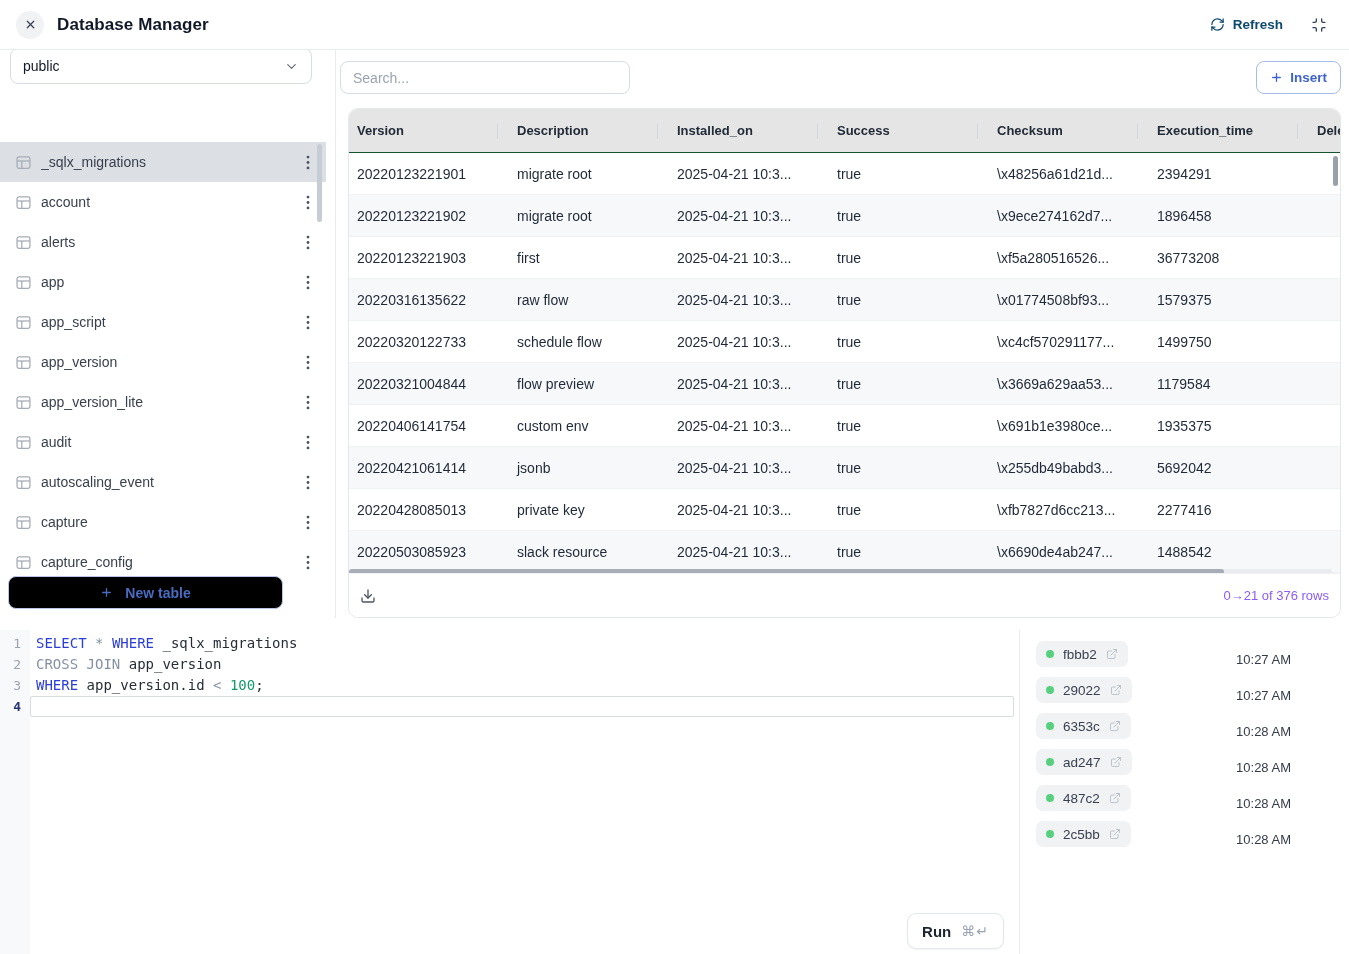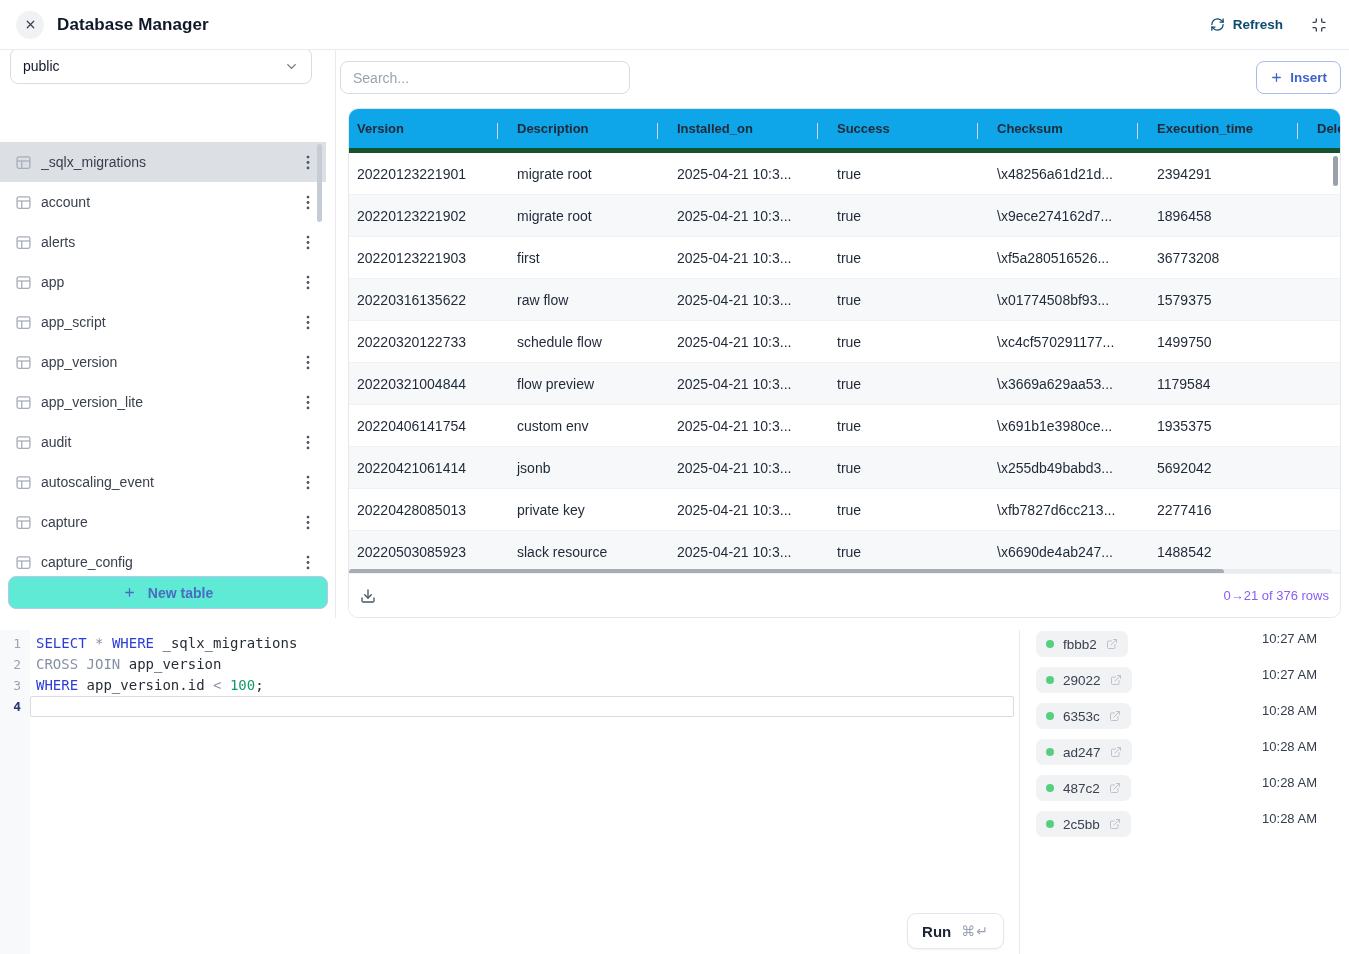--- a/index.html
+++ b/index.html
@@ -31,36 +31,36 @@
              color:#111827; outline:none; }
   input::placeholder { color:#9aa3af; }
   .table-list { position:absolute; top:106px; left:0; width:326px; height:428px; overflow:hidden; }
   .table-item { height:40px; display:flex; align-items:center; padding:0 10px 0 16px; gap:10px;
                 cursor:pointer; color:#39404d; font-size:14px; }
   .table-item.selected { background:#dcdfe4; }
   .ticon { color:#a6adb8; flex:none; display:flex; }
   .tname { flex:1; white-space:nowrap; overflow:hidden; }
   .kebab { background:none; border:none; color:#4b5563; display:flex; padding:4px 6px; cursor:pointer; }
   .sidebar-scroll { position:absolute; right:13px; top:108px; width:5px; height:78px; background:#c6ccd4; border-radius:3px; }
-  .new-table { position:absolute; left:8px; bottom:9px; width:320px; height:33px; border:1px solid #b7c6ea;
-               border-radius:8px; background:#5eead4; color:#4a6cc0; font-family:"Liberation Sans",sans-serif;
+  .new-table { position:absolute; left:8px; bottom:9px; width:275px; height:33px; border:1px solid #b7c6ea;
+               border-radius:8px; background:#000000; color:#4a6cc0; font-family:"Liberation Sans",sans-serif;
                font-size:14px; font-weight:700; display:flex; align-items:center; justify-content:center; gap:12px; cursor:pointer; }
   .new-table svg { color:#4a6cc0; }
 
   
   .main { position:absolute; top:48px; left:336px; right:0; height:582px; background:#fff; }
   .row-search { position:absolute; left:4px; top:13px; width:290px; height:33px; border:1px solid #d8dde3;
                 border-radius:8px; padding:0 12px; font-family:"Liberation Sans",sans-serif; font-size:14px; outline:none; }
   .insert-btn { position:absolute; right:8px; top:13px; height:33px; padding:0 13px; border:1px solid #a9bbe8;
                 border-radius:8px; background:#fff; color:#3f63cc; font-family:"Liberation Sans",sans-serif;
                 font-size:13.5px; font-weight:700; display:flex; align-items:center; gap:7px; cursor:pointer; }
   .grid-card { position:absolute; left:12px; right:8px; top:60px; bottom:12px; border:1px solid #e5e7eb;
                border-radius:10px; overflow:hidden; background:#fff; }
-  .grid-head { display:grid; grid-template-columns:repeat(7,160px); height:44px; background:#0ea5e9;
-               border-bottom:5px solid #14532d; overflow:hidden; }
+  .grid-head { display:grid; grid-template-columns:repeat(7,160px); height:44px; background:#e5e5e5;
+               border-bottom:1px solid #14532d; overflow:hidden; }
   .hcell { display:flex; align-items:center; padding:0 8px; font-weight:700; font-size:13px; color:#222b38;
            position:relative; white-space:nowrap; overflow:hidden; }
   .hcell::after { content:""; position:absolute; right:11px; top:14px; height:16px; width:1px; background:#d4d8de; }
   .grid-body { overflow:hidden; height:420px; }
   .grow { display:grid; grid-template-columns:repeat(7,160px); height:42px; border-bottom:1px solid #f0f1f3; background:#fff; }
   .grow:nth-child(even) { background:#f7f8fa; }
   .cell { display:flex; align-items:center; padding:0 8px; font-size:14px; color:#1f2937; white-space:nowrap; overflow:hidden; }
   .vscroll { position:absolute; top:47px; right:2px; width:5px; height:30px; border-radius:3px; background:#9ba1ab; }
   .hscroll { position:absolute; left:0; right:8px; bottom:42px; height:6px; background:#e9ebee; border-radius:3px; }
   .hthumb { width:89%; height:100%; background:#a7adb7; border-radius:3px; }
@@ -82,21 +82,21 @@
   .tk-kw { color:#2b3ed9; }
   .tk-muted { color:#8591a3; }
   .tk-ident { color:#272d36; }
   .tk-num { color:#139a66; }
   .run-btn { position:absolute; right:15px; bottom:5px; height:36px; padding:0 14px; background:#fff;
              border:1px solid #e3e7ee; border-radius:9px; display:flex; align-items:center; gap:10px;
              cursor:pointer; box-shadow:0 1px 2px rgba(16,24,40,.05); }
   .run-label { font-family:"Liberation Sans",sans-serif; font-size:15px; font-weight:700; color:#1b2430; }
   .run-kbd { font-family:"DejaVu Sans",sans-serif; font-size:14px; color:#9aa3b2; letter-spacing:1px; }
   .history { position:absolute; left:1020px; right:0; top:0; bottom:0; padding-top:1px; }
-  .hist-row { height:36px; display:flex; align-items:flex-start; justify-content:space-between; padding:0 32px 0 16px; }
+  .hist-row { height:36px; display:flex; align-items:flex-end; justify-content:space-between; padding:0 58px 0 16px; }
   .hist-pill { height:26px; background:#f1f2f4; border:none; border-radius:7px; display:flex; align-items:center;
                gap:9px; padding:0 10px; font-family:"Liberation Sans",sans-serif; font-size:13.5px; color:#394150; cursor:pointer; }
   .dot { width:8px; height:8px; border-radius:50%; background:#56d07f; flex:none; }
   .hist-pill svg { color:#bdc3cc; }
   .hist-time { font-size:13px; color:#333c4a; }
 </style>
 </head>
 <body>
 
 <div class="app">

